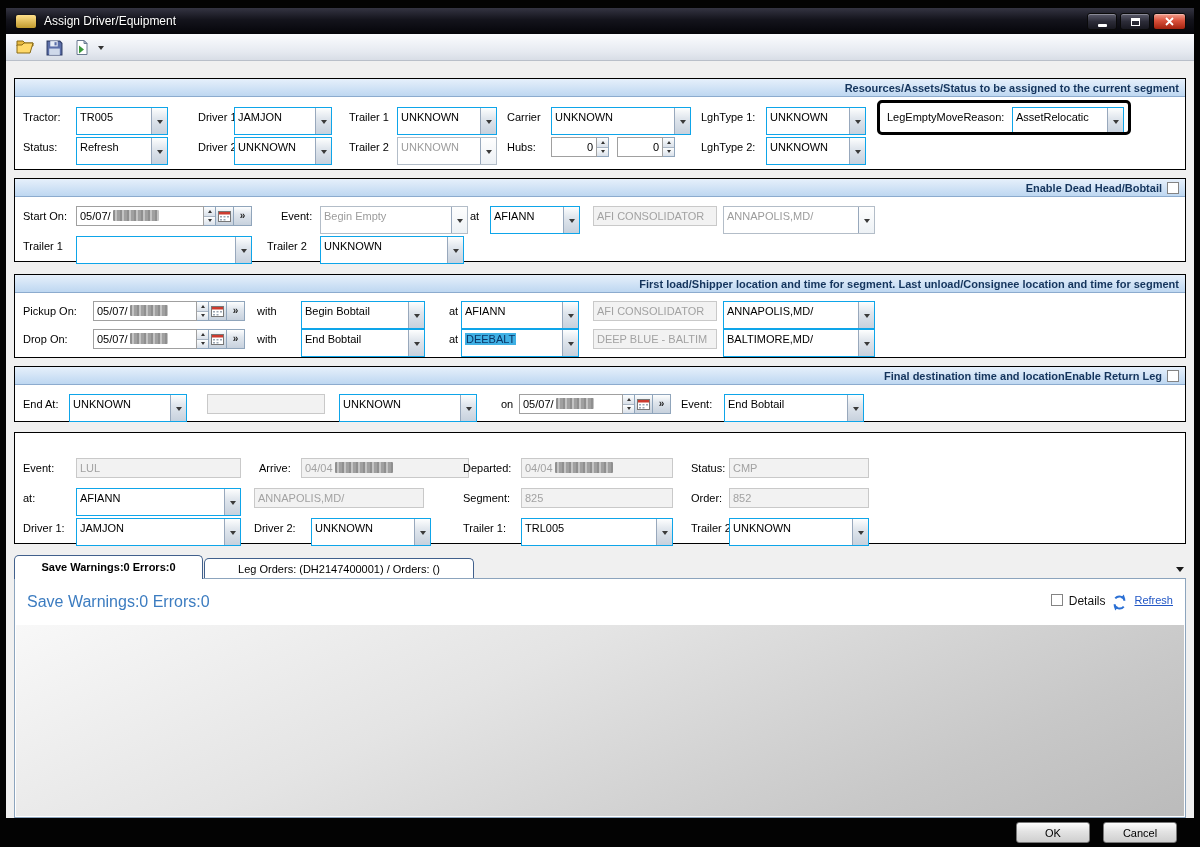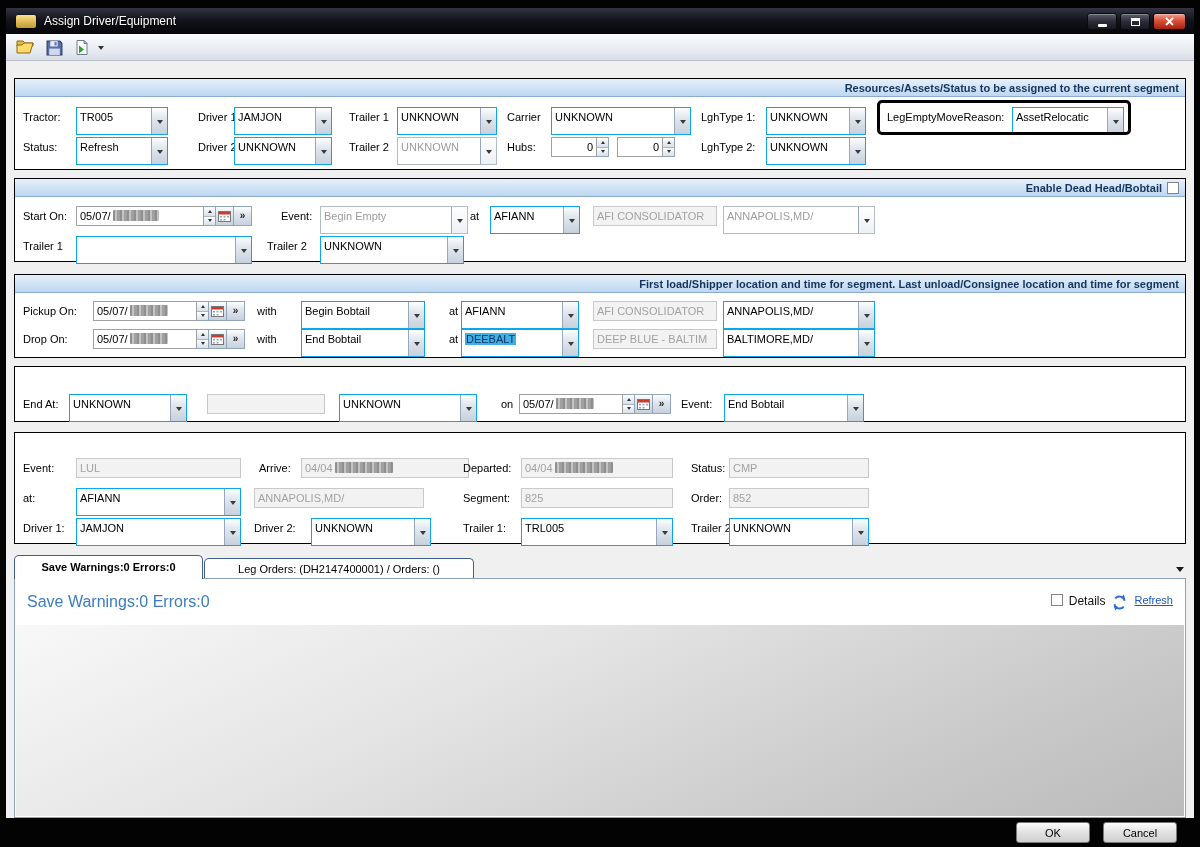--- a/index.html
+++ b/index.html
@@ -421,20 +421,27 @@
   <div class="tb dis" style="left:578px;top:54px;width:124px">DEEP BLUE - BALTIM</div>
   <div class="combo" style="left:708px;top:54px;width:152px">
     <span class="ct">BALTIMORE,MD/</span>
     <span class="cbtn">
         <span class="tri"></span>
       </span>
   </div>
 </div>
 
 <div class="panel" style="top:366px;height:56px">
+  <div class="phdr">
+    <span>Final destination time and location</span>
+    <span class="hdr-right">
+      <span>Enable Return Leg</span>
+      <span class="chk"></span>
+    </span>
+  </div>
 
   <span class="lbl" style="left:8px;top:27px">End At:</span>
   <div class="combo" style="left:54px;top:27px;width:118px">
     <span class="ct">UNKNOWN</span>
     <span class="cbtn">
         <span class="tri"></span>
       </span>
   </div>
   <div class="tb dis" style="left:192px;top:27px;width:118px"></div>
   <div class="combo" style="left:324px;top:27px;width:138px">

